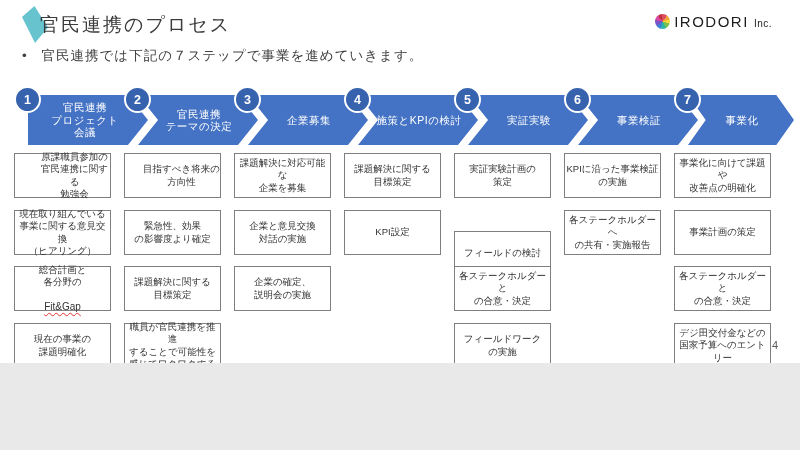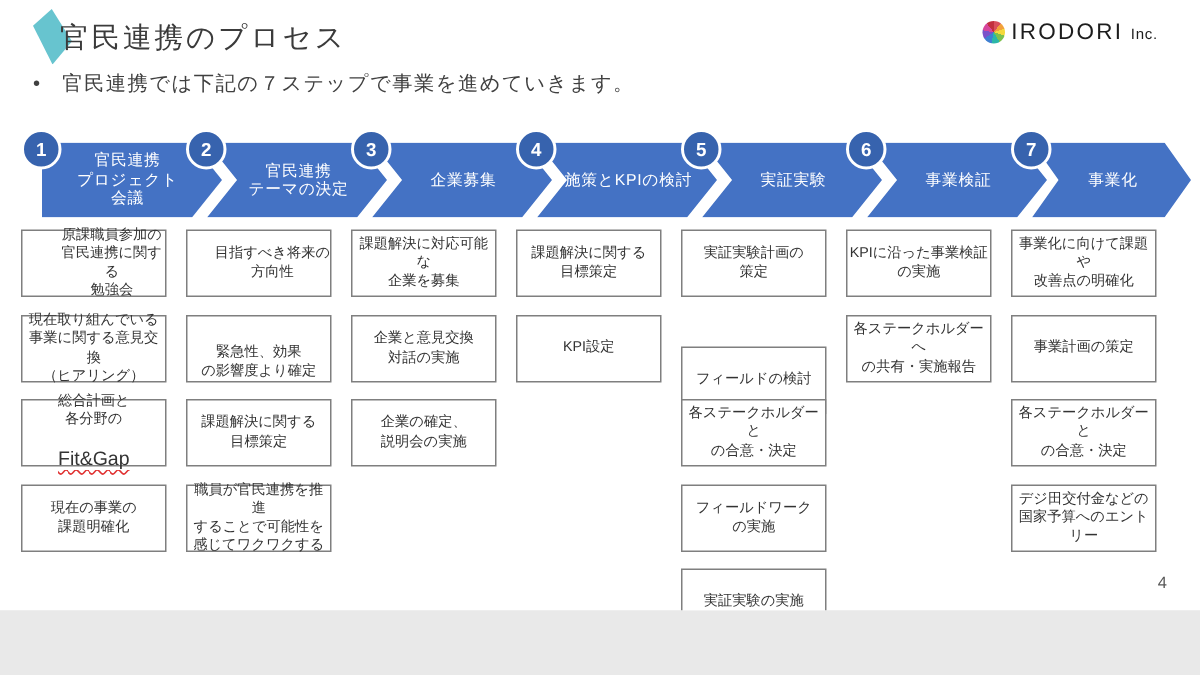--- a/index.html
+++ b/index.html
@@ -2,21 +2,21 @@
 <html><head>
 <meta charset="utf-8">
 <style>
   html,body{margin:0;padding:0;}
   body{
     font-family:"Liberation Sans","DejaVu Sans",sans-serif;
     background:#e9e9e9;
   }
   .slide{
     position:relative;
-    width:800px;height:407px;
+    width:800px;height:363px;
     background:#ffffff;
     overflow:hidden;
     margin:0 auto;
   }
   
   .title-deco{
     position:absolute;left:22px;top:6px;width:26px;height:37px;
     background:#67c4cf;
     clip-path:polygon(48% 0, 100% 58%, 50% 100%, 0 30%);
     z-index:1;
@@ -67,21 +67,21 @@
     position:absolute;width:97px;height:45px;
     background:#ffffff;border:1px solid #7f7f7f;
     display:flex;flex-direction:column;align-items:center;justify-content:center;
     box-sizing:border-box;
   }
   .item-text{
     font-size:9.5px;line-height:1.3;color:#333333;
     text-align:center;white-space:pre-line;
   }
   .wavy{
-    font-size:13px;line-height:1.3;color:#333333;
+    font-size:10px;line-height:1.3;color:#333333;
     text-decoration:underline wavy #e03131 1px;
     text-underline-offset:2px;
   }
   .page-number{
     position:absolute;right:22px;bottom:12px;
     font-size:11px;color:#595959;
   }
 </style>
 </head>
 <body>
@@ -129,21 +129,21 @@
       </div>
       <div class="step-circle" style="left: 124px;">2</div>
       <div class="step-arrow notched" style="left: 138px; width: 120px;">
         <span class="arrow-label" style="padding-left: 14px;">官民連携
 テーマの決定</span>
       </div>
       <div class="item-box" style="left: 124px; top: 153px; align-items: flex-end;">
         <span class="item-text">目指すべき将来の
 方向性</span>
       </div>
-      <div class="item-box" style="left: 124px; top: 210px; justify-content: flex-end;">
+      <div class="item-box" style="left: 124px; top: 210px;">
         <span class="item-text">緊急性、効果
 の影響度より確定</span>
       </div>
       <div class="item-box" style="left: 124px; top: 266px;">
         <span class="item-text">課題解決に関する
 目標策定</span>
       </div>
       <div class="item-box" style="left: 124px; top: 323px;">
         <span class="item-text">職員が官民連携を推進
 することで可能性を

